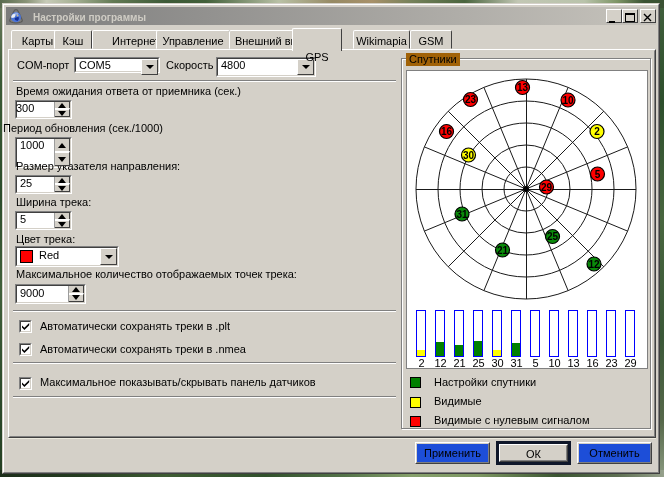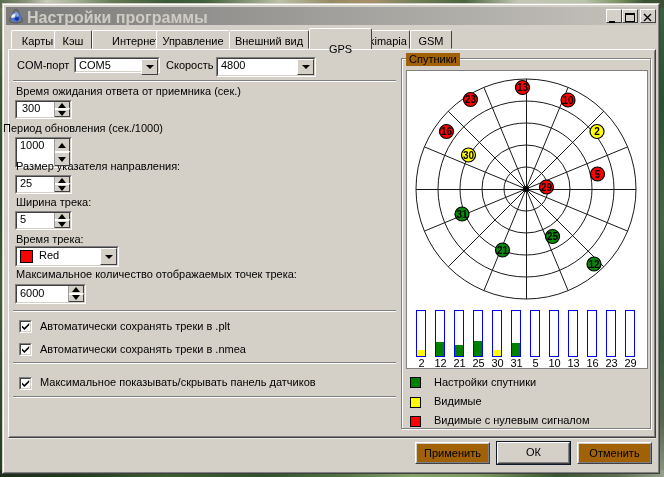--- a/index.html
+++ b/index.html
@@ -6,21 +6,21 @@
 *{box-sizing:border-box}
 .abs{position:absolute}
 .lbl{position:absolute;font-size:11px;line-height:13px;color:#000;white-space:nowrap}
 .sunk{position:absolute;border:1px solid;border-color:#808080 #fff #fff #808080;background:#d4d0c8}
 .sunk>.in{position:absolute;left:0;top:0;right:0;bottom:0;border:1px solid;border-color:#404040 #d4d0c8 #d4d0c8 #404040;background:#fff}
 .rsd2{position:absolute;left:0;top:0;right:0;bottom:0;border:1px solid;border-color:#d4d0c8 #808080 #808080 #d4d0c8}
 .sep{position:absolute;left:13px;width:383px;height:2px;border-top:1px solid #808080;border-bottom:1px solid #fff}
 .cbx{position:absolute;left:19px;width:13px;height:13px;border:1px solid;border-color:#808080 #fff #fff #808080;background:#d4d0c8}
 .cbx>.in2{position:absolute;left:0;top:0;width:11px;height:11px;border:1px solid;border-color:#404040 #d4d0c8 #d4d0c8 #404040;background:#fff}
 .tab{position:absolute;top:30px;height:19px;background:#d4d0c8;border:1px solid;border-color:#fff #404040 transparent #fff;border-top-left-radius:2px;border-top-right-radius:2px;font-size:11px;line-height:13px;display:flex;justify-content:center;padding-top:4px;color:#000}
-.btn{position:absolute;background:#a16207;border:1px solid;border-color:#fff #404040 #404040 #fff;font-size:11px;display:flex;align-items:center;justify-content:center;color:#000}
+.btn{position:absolute;background:#1d4ed8;border:1px solid;border-color:#fff #404040 #404040 #fff;font-size:11px;display:flex;align-items:center;justify-content:center;color:#000}
 .btn>.rsd2{pointer-events:none}
 .spb{position:absolute;right:1px;top:1px;bottom:1px;width:16px;z-index:2;border-left:1px solid #9c9c9c;display:flex;flex-direction:column}
 .spu,.spd{flex:1;background:#d4d0c8;border-right:1px solid #404040;display:flex;align-items:center;justify-content:center}
 .spd{border-top:2px solid #fff;border-bottom:1px solid #404040}
 .tri-u{width:0;height:0;border-left:4px solid transparent;border-right:4px solid transparent;border-bottom:5px solid #000}
 .tri-d{width:0;height:0;border-left:4px solid transparent;border-right:4px solid transparent;border-top:5px solid #000}
 .ca{position:absolute;width:16px;height:14px;background:#d4d0c8;border:1px solid;border-color:#fff #404040 #404040 #fff}
 </style></head>
 <body>
 
@@ -36,21 +36,21 @@
 
 <div class="abs" style="left:6px;top:7px;width:650px;height:18px;background:linear-gradient(90deg,#7b7b7b,#c6c3bc)"></div>
 <svg class="abs" style="left:8px;top:8px" width="16" height="16" viewBox="0 0 16 16">
  <path d="M8 1.6 Q9.4 1.6 10 3 L14 11.5 Q14.8 13.3 13 14 Q8 15.8 3 14 Q1.2 13.3 2 11.5 L6 3 Q6.6 1.6 8 1.6 Z" fill="none" stroke="#5a5a58" stroke-width="1.2"></path>
  <circle cx="8" cy="9.2" r="5" fill="#4a74d8"></circle>
  <path d="M6 4.9 Q8.5 4 10.6 5.4 L9.5 7 L7.3 6.4 Z" fill="#8fabe8"></path>
  <path d="M3.2 8.5 Q3.6 6.2 6 5.4 L7.8 6.7 L6.5 9.6 L3.6 10 Z" fill="#e9edf2"></path>
  <path d="M6.6 9.9 L10.6 8.7 Q11.7 11 9.6 12.9 L7 11.9 Z" fill="#142f96"></path>
  <circle cx="9.6" cy="7.5" r="1" fill="#c9b98f"></circle>
 </svg>
-<div class="lbl" style="left:27px;top:10px;font-size:16px;line-height:15px;font-weight:bold;color:#cfccc4">Настройки программы</div>
+<div class="lbl" style="left:33px;top:10px;font-size:10px;line-height:15px;font-weight:bold;color:#cfccc4">Настройки программы</div>
 <div class="ca" style="left:606px;top:9px"><svg width="14" height="12">
       <rect x="2" y="9" width="6" height="2" fill="#000"></rect>
     </svg></div>
 <div class="ca" style="left:622px;top:9px"><svg width="14" height="12">
       <rect x="2.5" y="1.5" width="9" height="8" fill="none" stroke="#000" stroke-width="1"></rect>
       <rect x="2.5" y="1" width="9" height="2" fill="#000"></rect>
     </svg></div>
 <div class="ca" style="left:640px;top:9px"><svg width="14" height="12">
       <path d="M3 2 L10 9 M10 2 L3 9" stroke="#000" stroke-width="1.4"></path>
     </svg></div>
@@ -61,21 +61,21 @@
 
 <div class="abs" style="left:8px;top:438px;width:648px;height:1px;background:#eceade"></div>
 
 <div class="tab" style="left:11px;width:53px">Карты</div>
 <div class="tab" style="left:54px;width:38px">Кэш</div>
 <div class="tab" style="left:92px;width:88px">Интернет</div>
 <div class="tab" style="left:156px;width:74px">Управление</div>
 <div class="tab" style="left:229px;width:80px">Внешний вид</div>
 <div class="tab" style="left:353px;width:57px">Wikimapia</div>
 <div class="tab" style="left:410px;width:42px">GSM</div>
-<div class="tab" style="left:309px;top:28px;width:63px;height:21px;border-bottom:none;z-index:5;padding-top:14px">GPS</div>
+<div class="tab" style="left:292px;top:28px;width:50px;height:21px;border-bottom:none;z-index:5;padding-top:22px">GPS</div>
 
 <div class="lbl" style="left:17px;top:59px">COM-порт</div>
 <div class="sunk" style="left:74px;top:57px;width:86px;height:16px">
     <div class="in"></div>
  <div class="lbl" style="left:4px;top:1px;z-index:2">COM5</div>
  <div class="abs" style="right:1px;top:1px;width:17px;height:16px;background:#d4d0c8;border:1px solid;border-color:#fff #404040 #404040 #fff;z-index:2;display:flex;align-items:center;justify-content:center">
       <div style="width:0;height:0;border-left:4px solid transparent;border-right:4px solid transparent;border-top:4px solid #000"></div>
     </div>
 </div>
 <div class="lbl" style="left:166px;top:59px">Скорость</div>
@@ -84,21 +84,21 @@
  <div class="lbl" style="left:4px;top:1px;z-index:2">4800</div>
  <div class="abs" style="right:1px;top:1px;width:17px;height:16px;background:#d4d0c8;border:1px solid;border-color:#fff #404040 #404040 #fff;z-index:2;display:flex;align-items:center;justify-content:center">
       <div style="width:0;height:0;border-left:4px solid transparent;border-right:4px solid transparent;border-top:4px solid #000"></div>
     </div>
 </div>
 <div class="sep" style="top:80px"></div>
 
 <div class="lbl" style="left:16px;top:85px">Время ожидания ответа от приемника (сек.)</div>
 <div class="sunk" style="left:15px;top:100px;width:57px;height:19px">
     <div class="in"></div>
- <div class="lbl" style="left:6px;top:1px;z-index:2">300</div>
+ <div class="lbl" style="left:0;top:1px;z-index:2">300</div>
  <div class="spb">
       <div class="spu">
         <b class="tri-u"></b>
       </div>
       <div class="spd">
         <b class="tri-d"></b>
       </div>
     </div>
 </div>
 <div class="lbl" style="left:3px;top:122px">Период обновления (сек./1000)</div>
@@ -133,33 +133,33 @@
  <div class="lbl" style="left:4px;top:1px;z-index:2">5</div>
  <div class="spb">
       <div class="spu">
         <b class="tri-u"></b>
       </div>
       <div class="spd">
         <b class="tri-d"></b>
       </div>
     </div>
 </div>
-<div class="lbl" style="left:16px;top:233px">Время трека:</div>
+<div class="lbl" style="left:16px;top:233px">Цвет трека:</div>
 <div class="sunk" style="left:15px;top:246px;width:104px;height:21px">
     <div class="in"></div>
  <div class="abs" style="left:4px;top:3px;width:13px;height:13px;background:#f00;border:1px solid #000;z-index:2"></div>
  <div class="lbl" style="left:23px;top:2px;z-index:2">Red</div>
  <div class="abs" style="right:1px;top:1px;width:17px;height:17px;background:#d4d0c8;border:1px solid;border-color:#fff #404040 #404040 #fff;z-index:2;display:flex;align-items:center;justify-content:center">
       <div style="width:0;height:0;border-left:4px solid transparent;border-right:4px solid transparent;border-top:4px solid #000"></div>
     </div>
 </div>
 <div class="lbl" style="left:16px;top:268px">Максимальное количество отображаемых точек трека:</div>
 <div class="sunk" style="left:15px;top:284px;width:71px;height:20px">
     <div class="in"></div>
- <div class="lbl" style="left:4px;top:2px;z-index:2">6000</div>
+ <div class="lbl" style="left:4px;top:2px;z-index:2">9000</div>
  <div class="spb">
       <div class="spu">
         <b class="tri-u"></b>
       </div>
       <div class="spd">
         <b class="tri-d"></b>
       </div>
     </div>
 </div>
 <div class="sep" style="top:310px"></div>
@@ -278,18 +278,18 @@
 </svg>
 
 <div class="abs" style="left:410px;top:377px;width:11px;height:11px;background:#008000;border:1px solid #000"></div>
 <div class="lbl" style="left:434px;top:376px">Настройки спутники</div>
 <div class="abs" style="left:410px;top:397px;width:11px;height:11px;background:#ff0;border:1px solid #000"></div>
 <div class="lbl" style="left:434px;top:395px">Видимые</div>
 <div class="abs" style="left:410px;top:416px;width:11px;height:11px;background:#f00;border:1px solid #000"></div>
 <div class="lbl" style="left:434px;top:414px">Видимые с нулевым сигналом</div>
 
 <div class="btn" style="left:415px;top:442px;width:75px;height:22px">Применить<div class="rsd2"></div></div>
-<div class="abs" style="left:496px;top:441px;width:75px;height:24px;border:1px solid #0f172a;background:#d4d0c8">
+<div class="abs" style="left:496px;top:441px;width:75px;height:24px;border:3px solid #0f172a;background:#d4d0c8">
  <div class="abs" style="left:0;top:0;right:0;bottom:0;border:1px solid;border-color:#fff #404040 #404040 #fff"></div>
  <div class="abs" style="left:1px;top:1px;right:1px;bottom:1px;border:1px solid;border-color:#d4d0c8 #808080 #808080 #d4d0c8"></div>
  <div class="lbl" style="left:0;top:4px;width:100%;text-align:center">ОК</div>
 </div>
 <div class="btn" style="left:577px;top:442px;width:75px;height:22px">Отменить<div class="rsd2"></div></div>
 
 </body></html>

